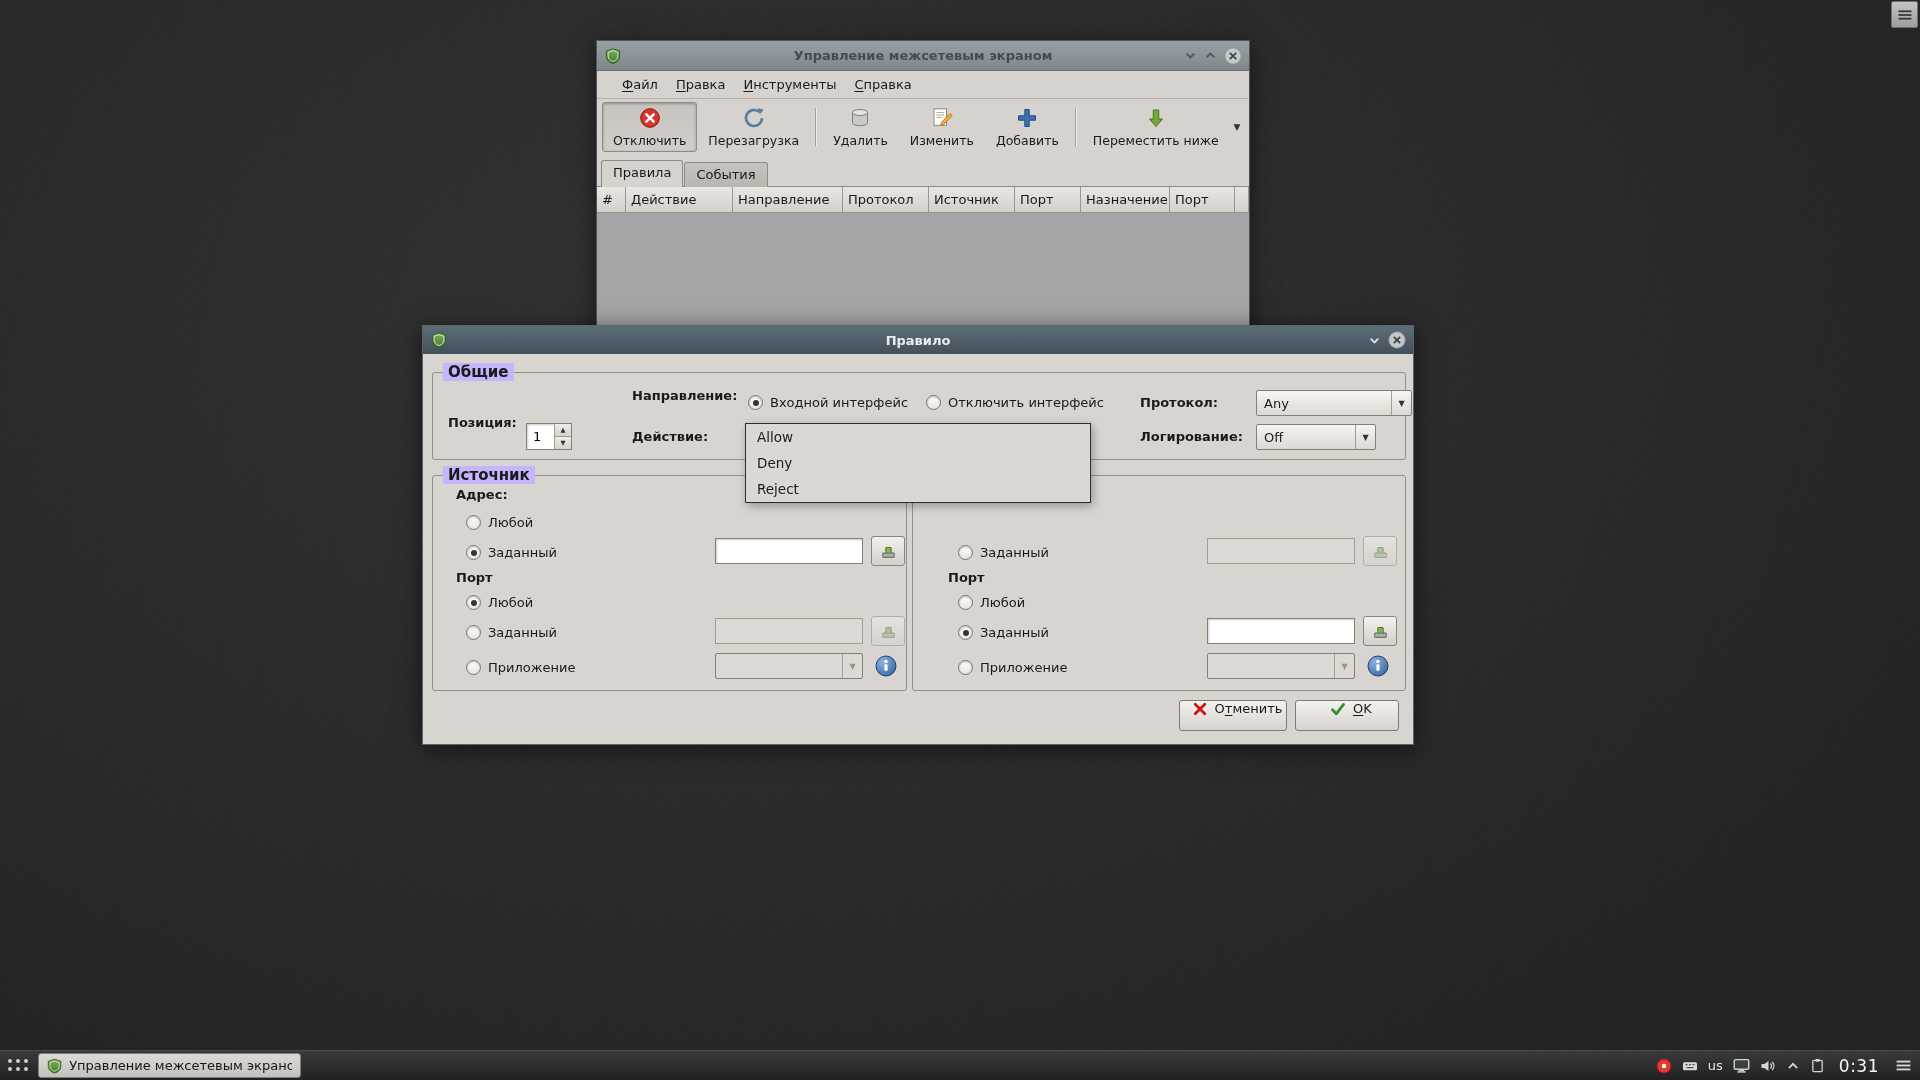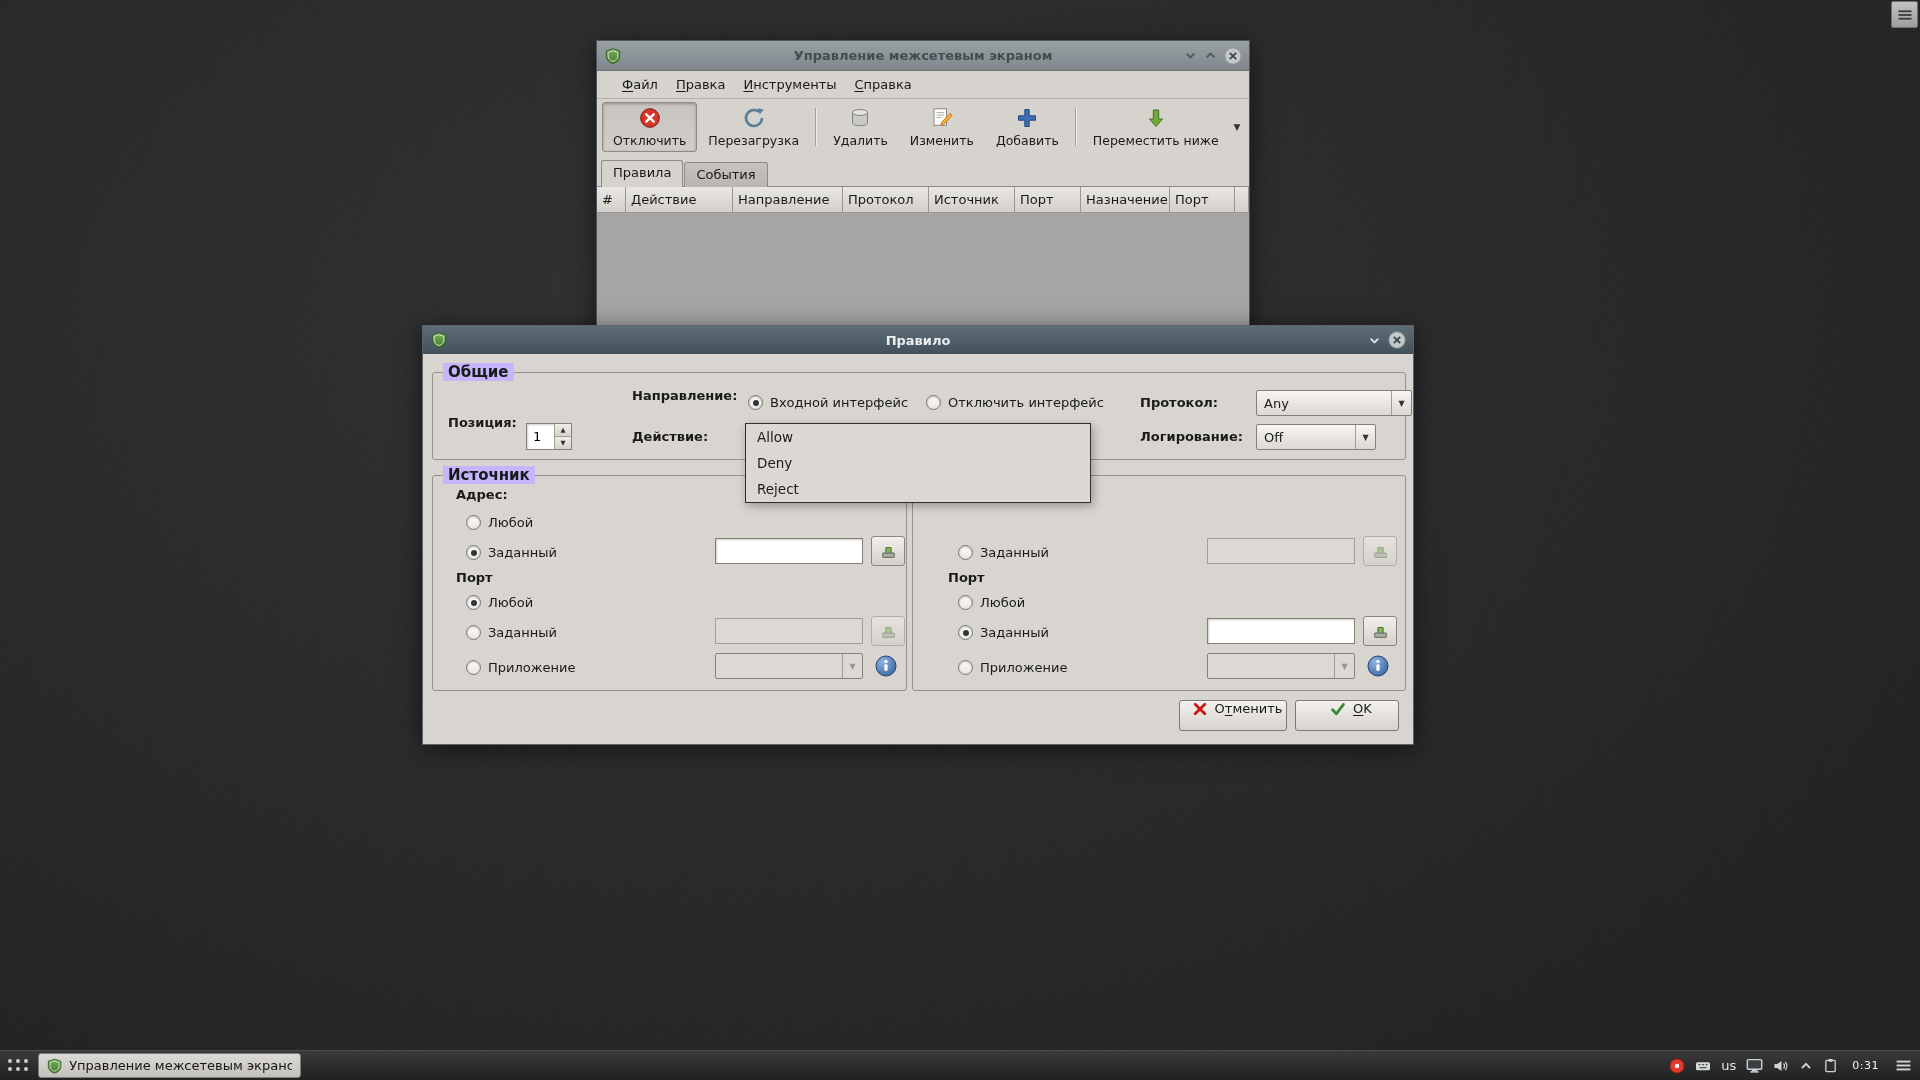--- a/index.html
+++ b/index.html
@@ -82,21 +82,21 @@
   .dlg-btn { position:absolute; height:31px; display:flex; justify-content:center; gap:7px; border:1px solid #7f7a73; border-radius:3px; background:linear-gradient(#f4f2ee,#d6d2cd); font:inherit;padding-left:8px; }
   u { text-underline-offset:2px; }
 
   
   #taskbar { position:absolute; left:0; top:1050px; width:1920px; height:30px; background:linear-gradient(#3a3a3a,#212121); border-top:1px solid #4a4a4a; z-index:20; display:flex; align-items:center; }
   .dots-ico { position:relative; width:24px; height:14px; margin:0 6px 0 8px; }
   .dots-ico i { position:absolute; width:4px; height:4px; border-radius:50%; background:#cdcdcd; }
   .taskbtn { height:25px; width:263px; display:flex; align-items:center; gap:7px; padding:0 8px; background:linear-gradient(#dcdad6,#c4c1bc); border:1px solid #7d7d7d; border-radius:3px; color:#161616; }
   .taskbtn span { overflow:hidden; white-space:nowrap; }
   .tray { margin-left:auto; display:flex; align-items:center; gap:10px; padding-right:8px; color:#e6e6e6; }
-  .tray-clock { font-size:11px; font-weight:500; color:#f5f5f5; margin-left:4px; letter-spacing:.5px; }
+  .tray-clock { font-size:17px; font-weight:500; color:#f5f5f5; margin-left:4px; letter-spacing:.5px; }
 
   #corner-btn { position:absolute; right:2px; top:1px; width:27px; height:27px; z-index:20; background:linear-gradient(#c3c3c3,#9e9e9e); border:1px solid #6f6f6f; border-radius:2px; display:flex; align-items:center; justify-content:center; color:#3a3a3a; }
 </style>
 </head>
 <body>
 
 <svg width="0" height="0" style="position:absolute" aria-hidden="true">
   <defs>
     <linearGradient id="g-shield" x1="0" y1="0" x2="0" y2="1">
       <stop offset="0" stop-color="#7fb35f"></stop>

